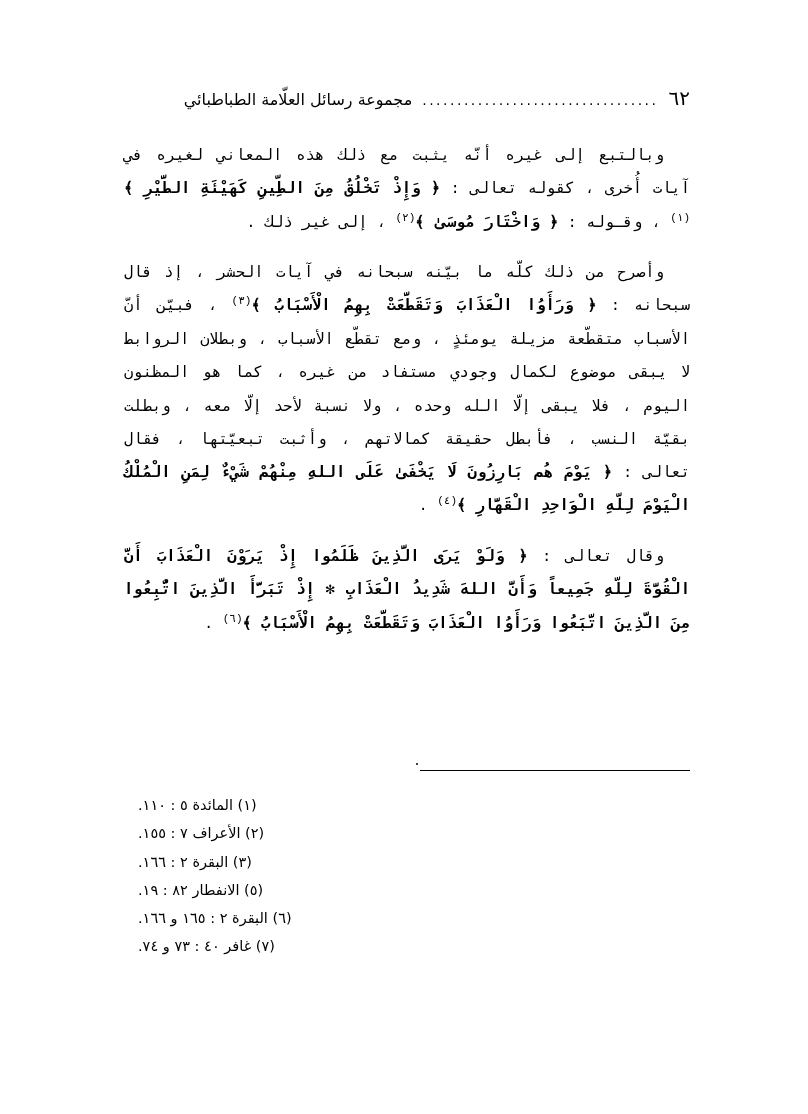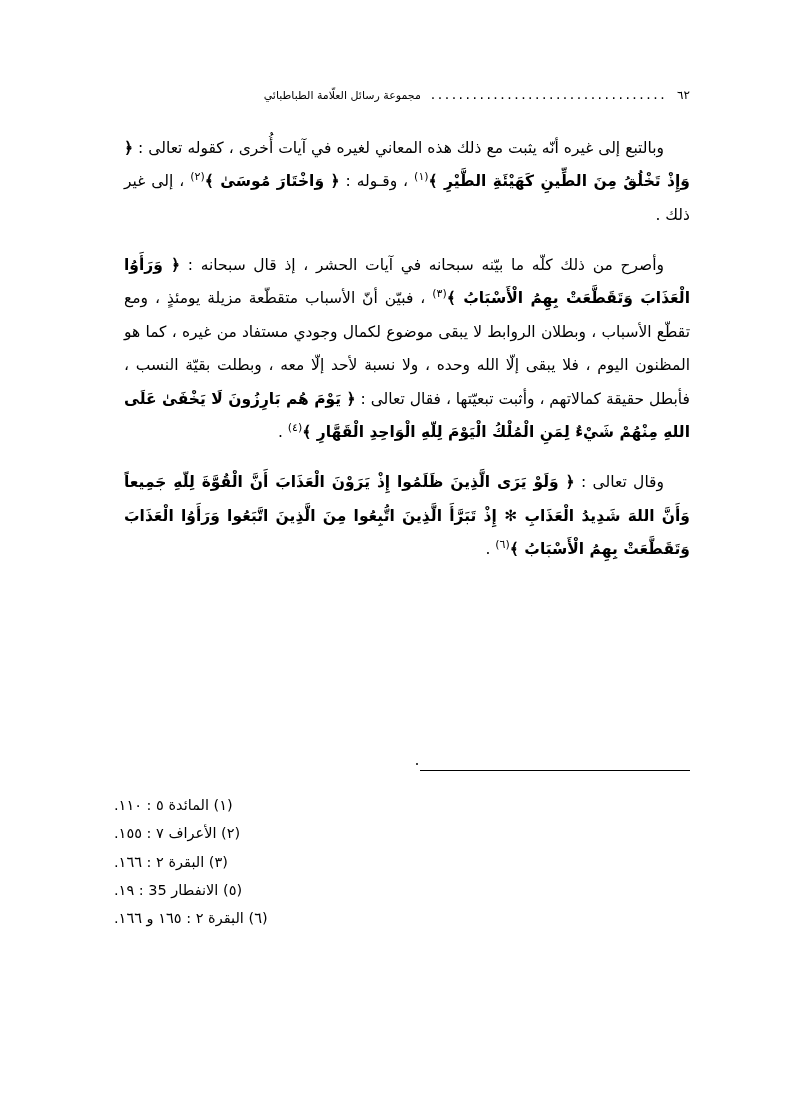--- a/index.html
+++ b/index.html
@@ -35,64 +35,65 @@
     display: flex;
     flex-direction: row;
     align-items: baseline;
     justify-content: flex-start;
     gap: 10px;
     font-size: 14.5px;
     direction: rtl;
     white-space: nowrap;
   }
   .header .page-number {
-    font-size: 12px;
+    font-size: 20px;
     letter-spacing: 1px;
   }
   .header .dots {
     flex: 0 0 auto;
     font-size: 14px;
     letter-spacing: 2.5px;
     color: #000;
     overflow: hidden;
   }
   .header .header-title {
-    font-size: 11px;
+    font-size: 16px;
   }
 
   
   .body-text {
     margin-top: 30px;
     direction: rtl;
     text-align: justify;
     text-justify: inter-word;
     font-size: 15.5px;
     line-height: 2.15;
   }
   p.para {
     margin: 0 0 17px 6px;
     text-indent: 26px;
+    font-family: Liberation Mono, monospace;
   }
   .quran {
     font-weight: bold;
     font-size: 15.5px;
     letter-spacing: 0px;
   }
   .fn-ref {
     font-size: 11px;
     vertical-align: super;
     font-weight: normal;
   }
 
   
   .footnotes {
     position: absolute;
     top: 770px;
     right: 118px;
-    left: 108px;
+    left: 132px;
     direction: rtl;
   }
   .fn-rule {
     width: 270px;
     height: 1px;
     background: #000;
     margin: 0 0 6px auto;
     margin-right: 0;
   }
   .fn-rule-wrap {
@@ -145,18 +146,19 @@
   <div class="fn-dot"></div>
 
   <div class="footnotes">
     <div class="fn-rule-wrap">
       <div class="fn-rule"></div>
     </div>
     <ul class="fn-list" id="fn-list">
         <li><span>(١) </span><span>المائدة ٥ : ١١٠.</span></li>
         <li><span>(٢) </span><span>الأعراف ٧ : ١٥٥.</span></li>
         <li><span>(٣) </span><span>البقرة ٢ : ١٦٦.</span></li>
-        <li><span>(٥) </span><span>الانفطار 35 : ١٩.</span></li>
+        <li><span>(٥) </span><span>الانفطار ٨٢ : ١٩.</span></li>
         <li><span>(٦) </span><span>البقرة ٢ : ١٦٥ و ١٦٦.</span></li>
+        <li><span>(٧) </span><span>غافر ٤٠ : ٧٣ و ٧٤.</span></li>
       </ul>
   </div>
 
 </div>
 
 </body></html>

